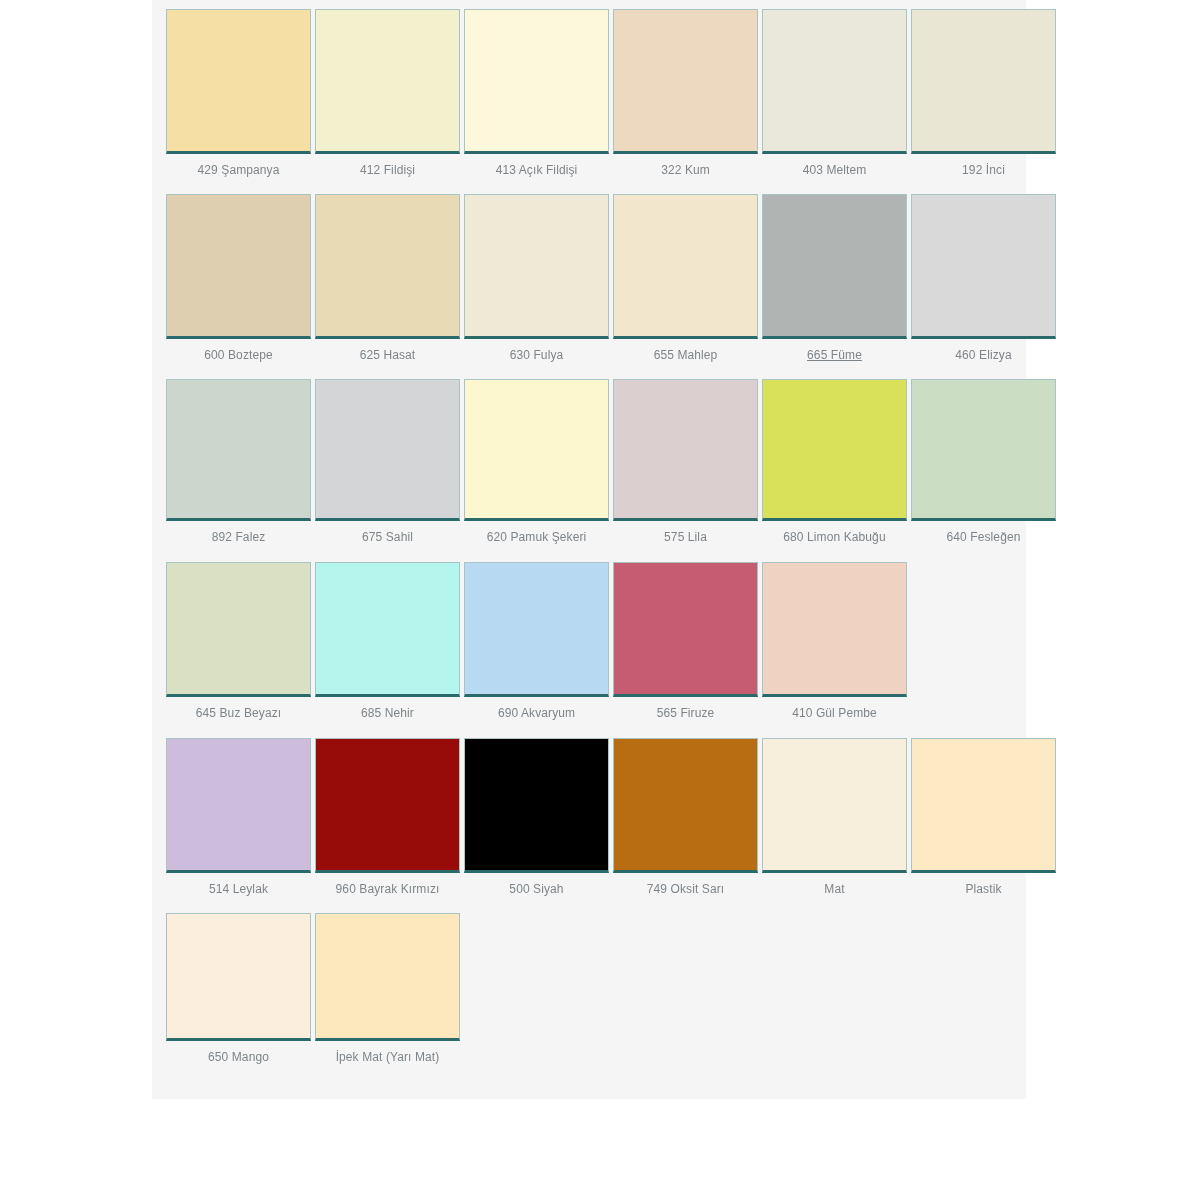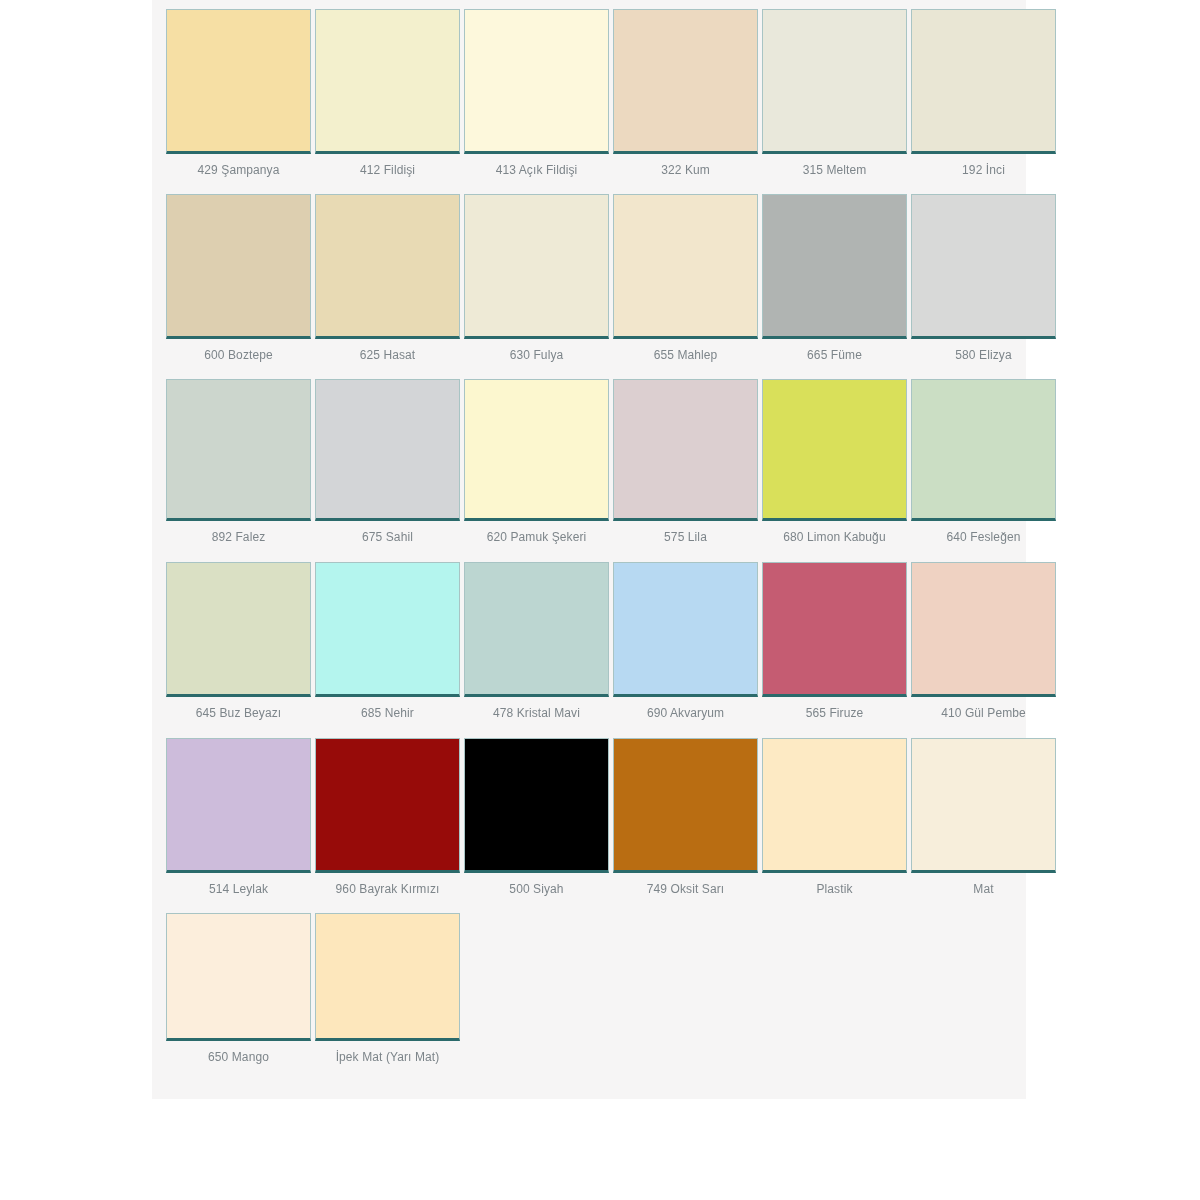--- a/index.html
+++ b/index.html
@@ -88,21 +88,21 @@
       <div class="swatch-cell">
         <div class="swatch-chip" style="height: 145px; background: rgb(253, 248, 220); border-color: rgb(168, 196, 196) rgb(168, 196, 196) rgb(43, 106, 107);"></div>
         <span class="swatch-label" style="color: rgb(125, 133, 138);">413 Açık Fildişi</span>
       </div>
       <div class="swatch-cell">
         <div class="swatch-chip" style="height: 145px; background: rgb(236, 217, 192); border-color: rgb(168, 196, 196) rgb(168, 196, 196) rgb(43, 106, 107);"></div>
         <span class="swatch-label" style="color: rgb(125, 133, 138);">322 Kum</span>
       </div>
       <div class="swatch-cell">
         <div class="swatch-chip" style="height: 145px; background: rgb(233, 232, 219); border-color: rgb(168, 196, 196) rgb(168, 196, 196) rgb(43, 106, 107);"></div>
-        <span class="swatch-label" style="color: rgb(125, 133, 138);">315 Meltem</span>
+        <span class="swatch-label" style="color: rgb(125, 133, 138);">403 Meltem</span>
       </div>
       <div class="swatch-cell">
         <div class="swatch-chip" style="height: 145px; background: rgb(233, 230, 212); border-color: rgb(168, 196, 196) rgb(168, 196, 196) rgb(43, 106, 107);"></div>
         <span class="swatch-label" style="color: rgb(125, 133, 138);">192 İnci</span>
       </div>
     </div>
     <div class="swatch-row r1">
       <div class="swatch-cell">
         <div class="swatch-chip" style="height: 145px; background: rgb(221, 207, 176); border-color: rgb(168, 196, 196) rgb(168, 196, 196) rgb(43, 106, 107);"></div>
         <span class="swatch-label" style="color: rgb(125, 133, 138);">600 Boztepe</span>
@@ -114,25 +114,25 @@
       <div class="swatch-cell">
         <div class="swatch-chip" style="height: 145px; background: rgb(238, 234, 214); border-color: rgb(168, 196, 196) rgb(168, 196, 196) rgb(43, 106, 107);"></div>
         <span class="swatch-label" style="color: rgb(125, 133, 138);">630 Fulya</span>
       </div>
       <div class="swatch-cell">
         <div class="swatch-chip" style="height: 145px; background: rgb(242, 230, 204); border-color: rgb(168, 196, 196) rgb(168, 196, 196) rgb(43, 106, 107);"></div>
         <span class="swatch-label" style="color: rgb(125, 133, 138);">655 Mahlep</span>
       </div>
       <div class="swatch-cell">
         <div class="swatch-chip" style="height: 145px; background: rgb(176, 180, 178); border-color: rgb(168, 196, 196) rgb(168, 196, 196) rgb(43, 106, 107);"></div>
-        <span class="swatch-label" style="color: rgb(125, 133, 138);">665 Füme</span>
+        <span class="swatch-label" style="color: rgb(125, 133, 138); text-decoration: underline;">665 Füme</span>
       </div>
       <div class="swatch-cell">
         <div class="swatch-chip" style="height: 145px; background: rgb(216, 217, 216); border-color: rgb(168, 196, 196) rgb(168, 196, 196) rgb(43, 106, 107);"></div>
-        <span class="swatch-label" style="color: rgb(125, 133, 138);">580 Elizya</span>
+        <span class="swatch-label" style="color: rgb(125, 133, 138);">460 Elizya</span>
       </div>
     </div>
     <div class="swatch-row r2">
       <div class="swatch-cell">
         <div class="swatch-chip" style="height: 142px; background: rgb(204, 214, 205); border-color: rgb(168, 196, 196) rgb(168, 196, 196) rgb(43, 106, 107);"></div>
         <span class="swatch-label" style="color: rgb(125, 133, 138);">892 Falez</span>
       </div>
       <div class="swatch-cell">
         <div class="swatch-chip" style="height: 142px; background: rgb(211, 213, 215); border-color: rgb(168, 196, 196) rgb(168, 196, 196) rgb(43, 106, 107);"></div>
         <span class="swatch-label" style="color: rgb(125, 133, 138);">675 Sahil</span>
@@ -157,24 +157,20 @@
     <div class="swatch-row r3">
       <div class="swatch-cell">
         <div class="swatch-chip" style="height: 135px; background: rgb(218, 224, 196); border-color: rgb(168, 196, 196) rgb(168, 196, 196) rgb(43, 106, 107);"></div>
         <span class="swatch-label" style="color: rgb(125, 133, 138);">645 Buz Beyazı</span>
       </div>
       <div class="swatch-cell">
         <div class="swatch-chip" style="height: 135px; background: rgb(180, 245, 238); border-color: rgb(168, 196, 196) rgb(168, 196, 196) rgb(43, 106, 107);"></div>
         <span class="swatch-label" style="color: rgb(125, 133, 138);">685 Nehir</span>
       </div>
       <div class="swatch-cell">
-        <div class="swatch-chip" style="height: 135px; background: rgb(188, 214, 209); border-color: rgb(168, 196, 196) rgb(168, 196, 196) rgb(43, 106, 107);"></div>
-        <span class="swatch-label" style="color: rgb(125, 133, 138);">478 Kristal Mavi</span>
-      </div>
-      <div class="swatch-cell">
         <div class="swatch-chip" style="height: 135px; background: rgb(183, 217, 242); border-color: rgb(168, 196, 196) rgb(168, 196, 196) rgb(43, 106, 107);"></div>
         <span class="swatch-label" style="color: rgb(125, 133, 138);">690 Akvaryum</span>
       </div>
       <div class="swatch-cell">
         <div class="swatch-chip" style="height: 135px; background: rgb(197, 92, 114); border-color: rgb(168, 196, 196) rgb(168, 196, 196) rgb(43, 106, 107);"></div>
         <span class="swatch-label" style="color: rgb(125, 133, 138);">565 Firuze</span>
       </div>
       <div class="swatch-cell">
         <div class="swatch-chip" style="height: 135px; background: rgb(239, 210, 194); border-color: rgb(168, 196, 196) rgb(168, 196, 196) rgb(43, 106, 107);"></div>
         <span class="swatch-label" style="color: rgb(125, 133, 138);">410 Gül Pembe</span>
@@ -191,27 +187,27 @@
       </div>
       <div class="swatch-cell">
         <div class="swatch-chip" style="height: 135px; background: rgb(0, 0, 0); border-color: rgb(168, 196, 196) rgb(168, 196, 196) rgb(43, 106, 107);"></div>
         <span class="swatch-label" style="color: rgb(125, 133, 138);">500 Siyah</span>
       </div>
       <div class="swatch-cell">
         <div class="swatch-chip" style="height: 135px; background: rgb(185, 109, 18); border-color: rgb(168, 196, 196) rgb(168, 196, 196) rgb(43, 106, 107);"></div>
         <span class="swatch-label" style="color: rgb(125, 133, 138);">749 Oksit Sarı</span>
       </div>
       <div class="swatch-cell">
+        <div class="swatch-chip" style="height: 135px; background: rgb(247, 238, 219); border-color: rgb(168, 196, 196) rgb(168, 196, 196) rgb(43, 106, 107);"></div>
+        <span class="swatch-label" style="color: rgb(125, 133, 138);">Mat</span>
+      </div>
+      <div class="swatch-cell">
         <div class="swatch-chip" style="height: 135px; background: rgb(253, 234, 196); border-color: rgb(168, 196, 196) rgb(168, 196, 196) rgb(43, 106, 107);"></div>
         <span class="swatch-label" style="color: rgb(125, 133, 138);">Plastik</span>
       </div>
-      <div class="swatch-cell">
-        <div class="swatch-chip" style="height: 135px; background: rgb(247, 238, 219); border-color: rgb(168, 196, 196) rgb(168, 196, 196) rgb(43, 106, 107);"></div>
-        <span class="swatch-label" style="color: rgb(125, 133, 138);">Mat</span>
-      </div>
     </div>
     <div class="swatch-row r5">
       <div class="swatch-cell">
         <div class="swatch-chip" style="height: 128px; background: rgb(252, 238, 220); border-color: rgb(168, 196, 196) rgb(168, 196, 196) rgb(43, 106, 107);"></div>
         <span class="swatch-label" style="color: rgb(125, 133, 138);">650 Mango</span>
       </div>
       <div class="swatch-cell">
         <div class="swatch-chip" style="height: 128px; background: rgb(253, 231, 188); border-color: rgb(168, 196, 196) rgb(168, 196, 196) rgb(43, 106, 107);"></div>
         <span class="swatch-label" style="color: rgb(125, 133, 138);">İpek Mat (Yarı Mat)</span>
       </div>

